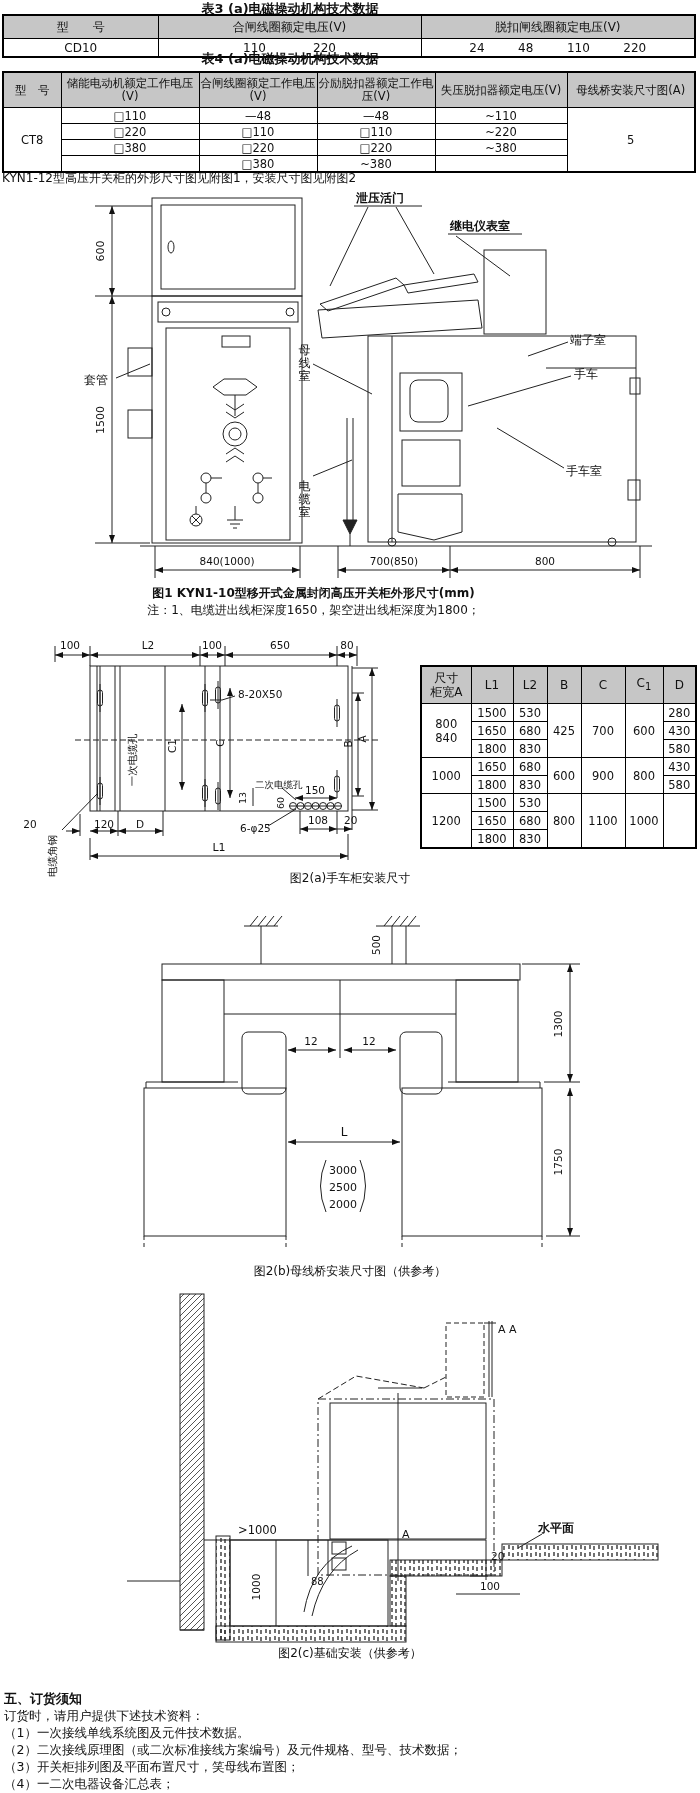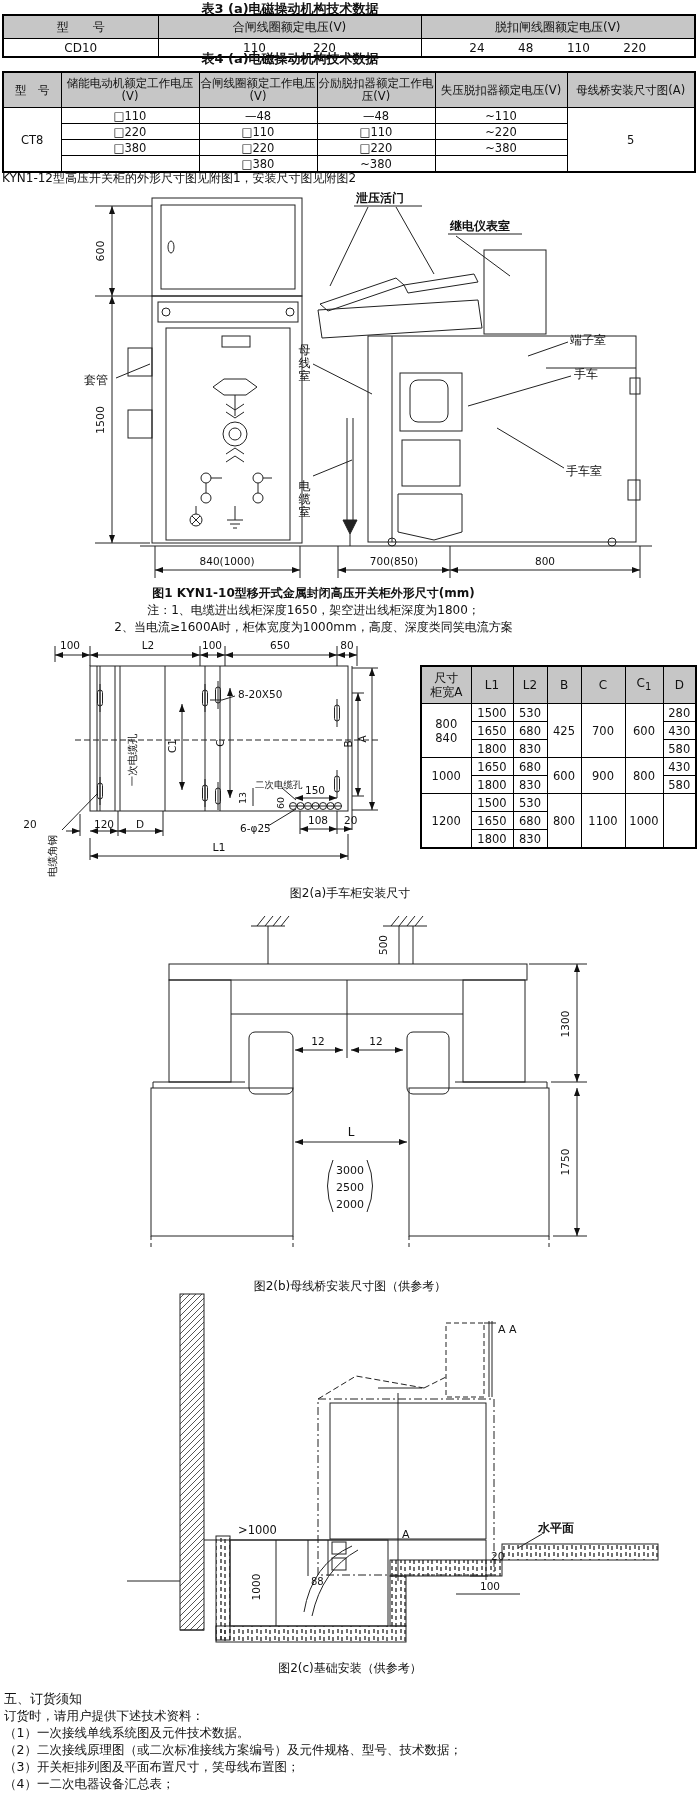--- a/index.html
+++ b/index.html
@@ -6,29 +6,29 @@
   body{width:700px;height:1793px;position:relative;overflow:hidden;
        font-family:"DejaVu Sans","Liberation Sans",sans-serif;color:#111;}
   .abs{position:absolute;}
   .title{width:580px;text-align:center;font-weight:bold;font-size:13px;}
   table{border-collapse:collapse;border:2px solid #000;table-layout:fixed;}
   th,td{border:1px solid #000;font-size:12px;text-align:center;padding:0 1px;vertical-align:middle;}
   th{background:#c6c6c6;font-weight:normal;}
   .t3 th{height:22px;} .t3 td{height:17px;}
   .t4 th{height:34px;font-size:11.5px;line-height:13px;} .t4 td{height:15px;font-size:11.5px;}
   .spread{display:flex;justify-content:space-around;}
-  .caption{width:700px;text-align:center;font-size:12px;margin-top:15px;}
+  .caption{width:700px;text-align:center;font-size:12px;}
   .notes{width:627px;text-align:center;font-size:12px;line-height:17px;}
   .vlabel{position:absolute;width:15px;font-size:12px;line-height:13px;word-break:break-all;text-align:center;}
   .f2atable{position:absolute;left:420px;top:27px;width:277px;}
   .f2atable th{height:36px;font-size:12px;line-height:14px;}
   .f2atable td{height:17px;font-size:11.5px;}
   svg text{font-family:"DejaVu Sans","Liberation Sans",sans-serif;fill:#111;}
   .ord{position:absolute;left:4px;top:1690px;width:692px;font-size:12.5px;line-height:17px;}
-  .ord .hd{font-weight:normal;font-size:13px;}
+  .ord .hd{font-weight:bold;font-size:13px;}
 </style>
 </head>
 <body>
 
 <div class="abs title" style="top:0px;">表3 (a)电磁操动机构技术数据</div>
 <table class="abs t3" style="top:14px;left:2px;width:694px;">
   <colgroup>
       <col style="width:155px">
       <col style="width:263px">
       <col>
@@ -218,21 +218,20 @@
   <text x="394" y="377" font-size="10.5" text-anchor="middle">700(850)</text>
   <text x="545" y="377" font-size="10.5" text-anchor="middle">800</text>
 </svg>
 <div class="vlabel" style="left:297px;top:156px;">母线室</div>
 <div class="vlabel" style="left:297px;top:276px;margin-top:16px;">电缆室</div>
 </div>
 
 <div class="abs notes" style="top:585px;">
   <div style="font-weight:bold;">图1 KYN1-10型移开式金属封闭高压开关柜外形尺寸(mm)</div>
   <div>注：1、电缆进出线柜深度1650，架空进出线柜深度为1800；</div>
-  <div>2、当电流≥1600A时，柜体宽度为1000mm，高度、深度类同笑电流方案</div>
 </div>
 
 <div class="abs" style="top:638px;left:0;width:700px;height:248px;">
 <svg width="400" height="248" viewBox="0 0 400 248">
   <g stroke="#222" fill="none" stroke-width="1">
 
     <line x1="55" y1="8" x2="55" y2="24"></line>
         <line x1="90" y1="8" x2="90" y2="28"></line>
     <line x1="200" y1="8" x2="200" y2="28"></line>
         <line x1="225" y1="8" x2="225" y2="28"></line>
@@ -417,21 +416,21 @@
   <tr>
     <td>1800</td>
     <td>830</td>
   </tr>
 </tbody>
     </table>
 </div>
 
 <div class="abs caption" style="top:870px;">图2(a)手车柜安装尺寸</div>
 
-<div class="abs" style="top:898px;left:7px;width:608px;height:360px;">
+<div class="abs" style="top:898px;left:0;width:608px;height:360px;">
 <svg width="700" height="360" viewBox="0 0 700 360">
   <g stroke="#222" fill="none" stroke-width="1">
 
     <line x1="244" y1="28" x2="278" y2="28"></line>
     <line x1="250" y1="28" x2="258" y2="18"></line>
         <line x1="258" y1="28" x2="266" y2="18"></line>
         <line x1="266" y1="28" x2="274" y2="18"></line>
         <line x1="274" y1="28" x2="282" y2="18"></line>
     <line x1="261" y1="28" x2="261" y2="66"></line>
     <line x1="376" y1="28" x2="420" y2="28"></line>

